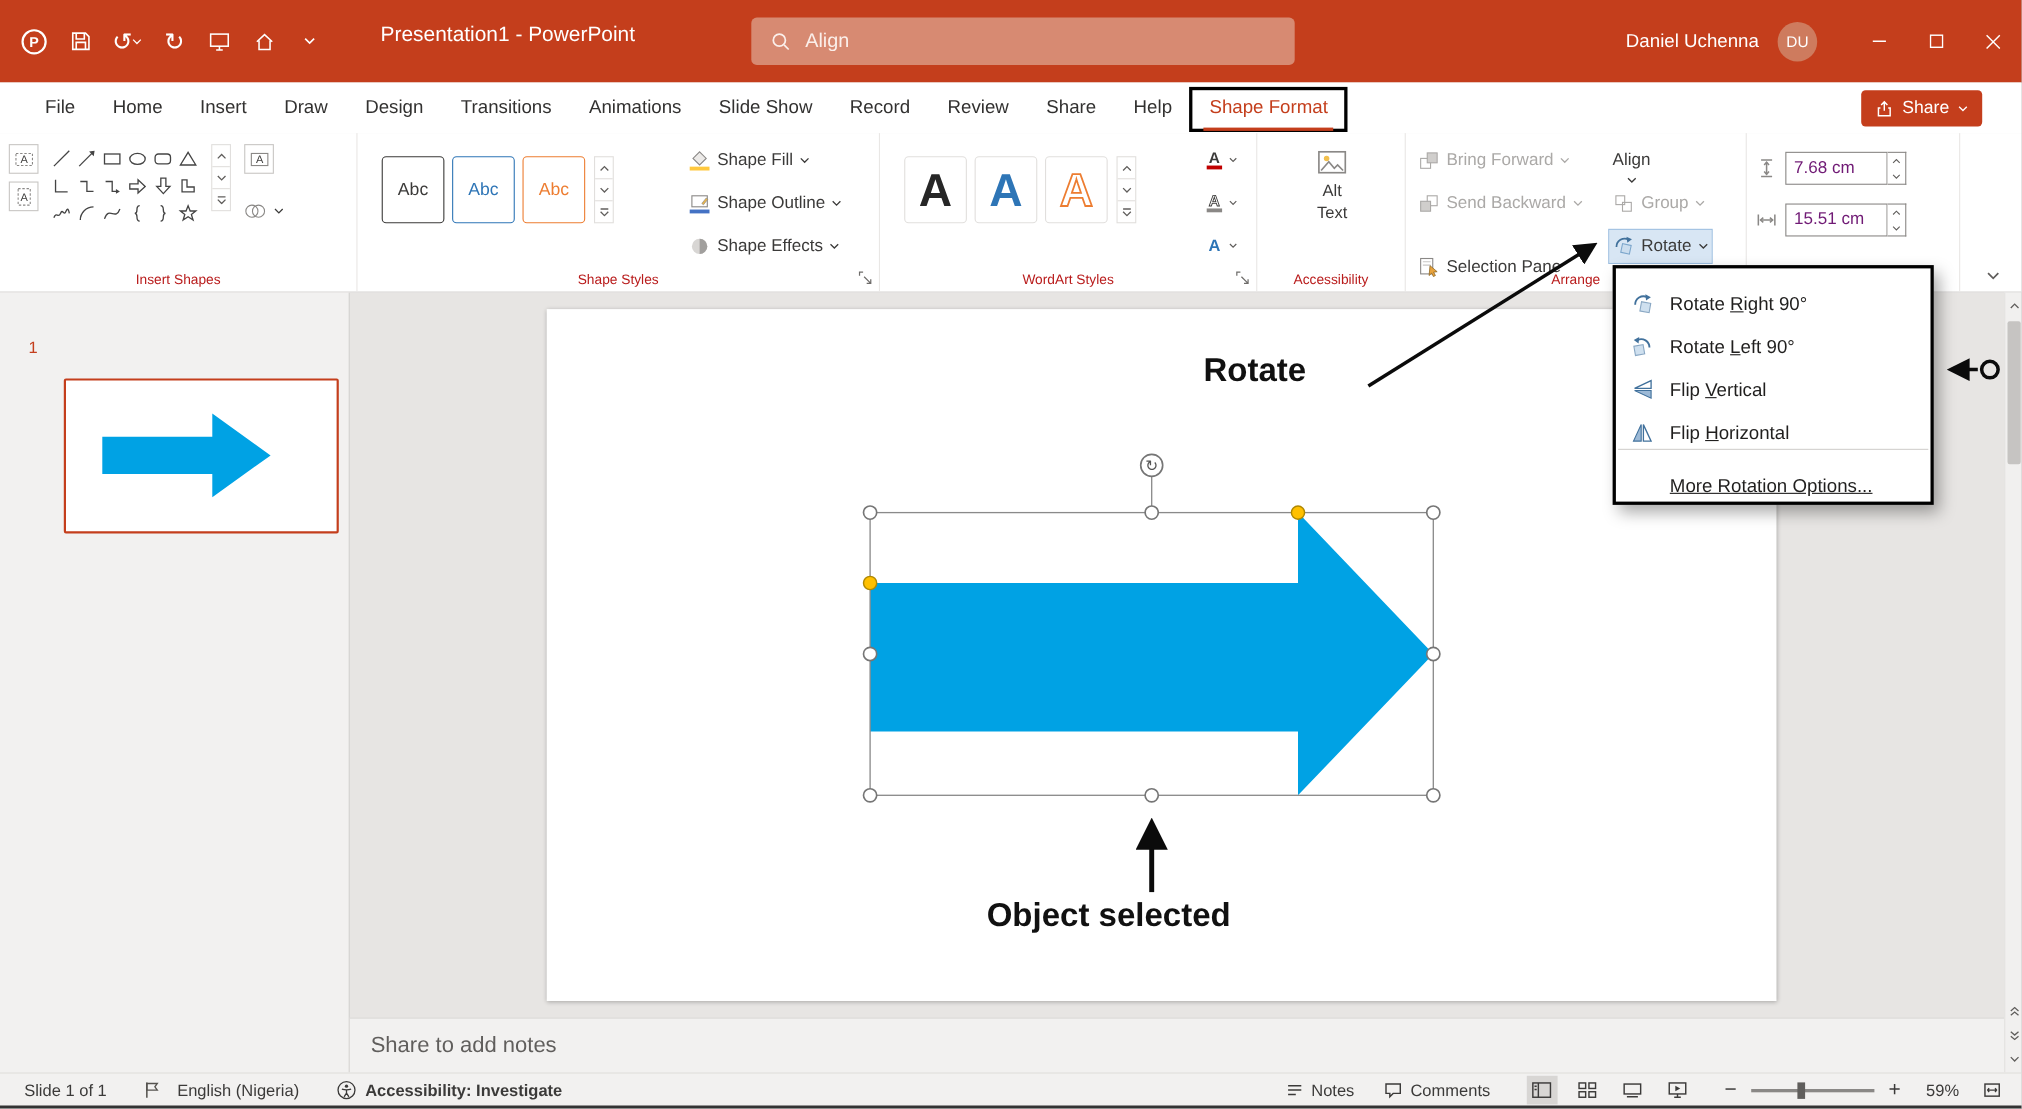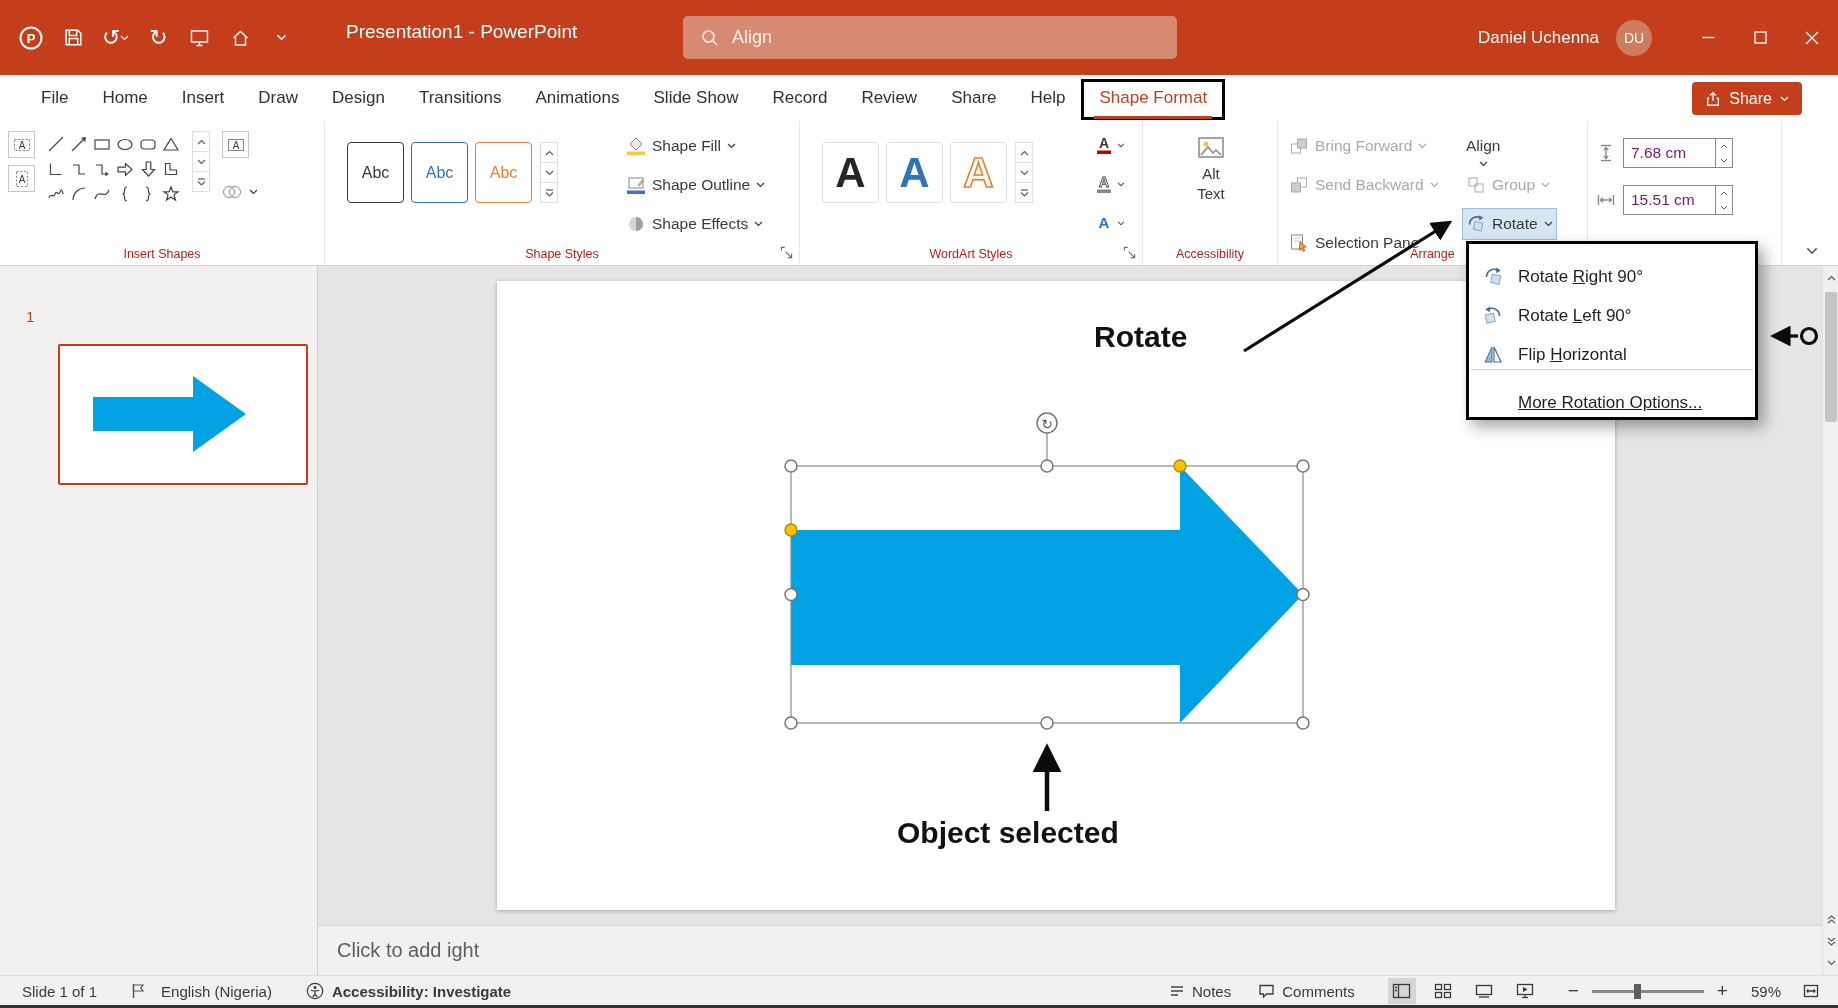--- a/index.html
+++ b/index.html
@@ -636,21 +636,21 @@
         <text x="550" y="147.5" text-anchor="middle" font-size="14" fill="#555" font-family="DejaVu Sans,sans-serif">↻</text>
         <g fill="#FFC000" stroke="#B08800" stroke-width="1.3">
           <circle cx="683" cy="185" r="6"></circle>
           <circle cx="294" cy="249" r="6"></circle>
         </g>
       </svg>
     </div>
   </div>
 
   <div class="notesbar">
-    <span>Click to add ight</span>
+    <span>Share to add notes</span>
   </div>
 
   <div class="vscroll">
     <div class="vsbtn" style="top:2px;">
         <svg width="9" height="6" viewBox="0 0 9 6">
           <path d="M1 5l3.5-3.5L8 5" fill="none" stroke="#605E5C" stroke-width="1.2"></path>
         </svg>
       </div>
     <div class="vthumb" style="top:26px;height:130px;"></div>
     <div class="vsbtn" style="bottom:46px;">
@@ -765,20 +765,29 @@
       <span class="ddicon">
         <svg width="22" height="22" viewBox="0 0 22 22">
             <g transform="scale(-1,1) translate(-22,0)">
               <rect x="9.5" y="10" width="8.5" height="8.5" fill="#CFE0EF" stroke="#8AA8C4" transform="rotate(10 13.75 14.25)"></rect>
               <path d="M4.5 12A7.5 7.5 0 0 1 15.5 5.2" fill="none" stroke="#41719C" stroke-width="1.7"></path>
               <polygon points="13.8,2.4 18.8,5.2 14.4,8.2" fill="#41719C"></polygon>
             </g>
           </svg>
       </span>
       <span><span>Rotate </span><span class="ku">L</span><span>eft 90°</span></span>
+    </div>
+    <div class="dditem">
+      <span class="ddicon">
+        <svg width="22" height="22" viewBox="0 0 22 22">
+            <polygon points="4,10 19,3 19,10" fill="none" stroke="#41719C" stroke-width="1.2"></polygon>
+            <polygon points="4,12 19,12 19,19" fill="#9CB9D6" stroke="#41719C" stroke-width="1"></polygon>
+          </svg>
+      </span>
+      <span><span>Flip </span><span class="ku">V</span><span>ertical</span></span>
     </div>
     <div class="dditem">
       <span class="ddicon">
         <svg width="22" height="22" viewBox="0 0 22 22">
             <polygon points="10,4 3,19 10,19" fill="#9CB9D6" stroke="#41719C" stroke-width="1"></polygon>
             <polygon points="12,4 19,19 12,19" fill="none" stroke="#41719C" stroke-width="1.2"></polygon>
           </svg>
       </span>
       <span><span>Flip </span><span class="ku">H</span><span>orizontal</span></span>
     </div>

